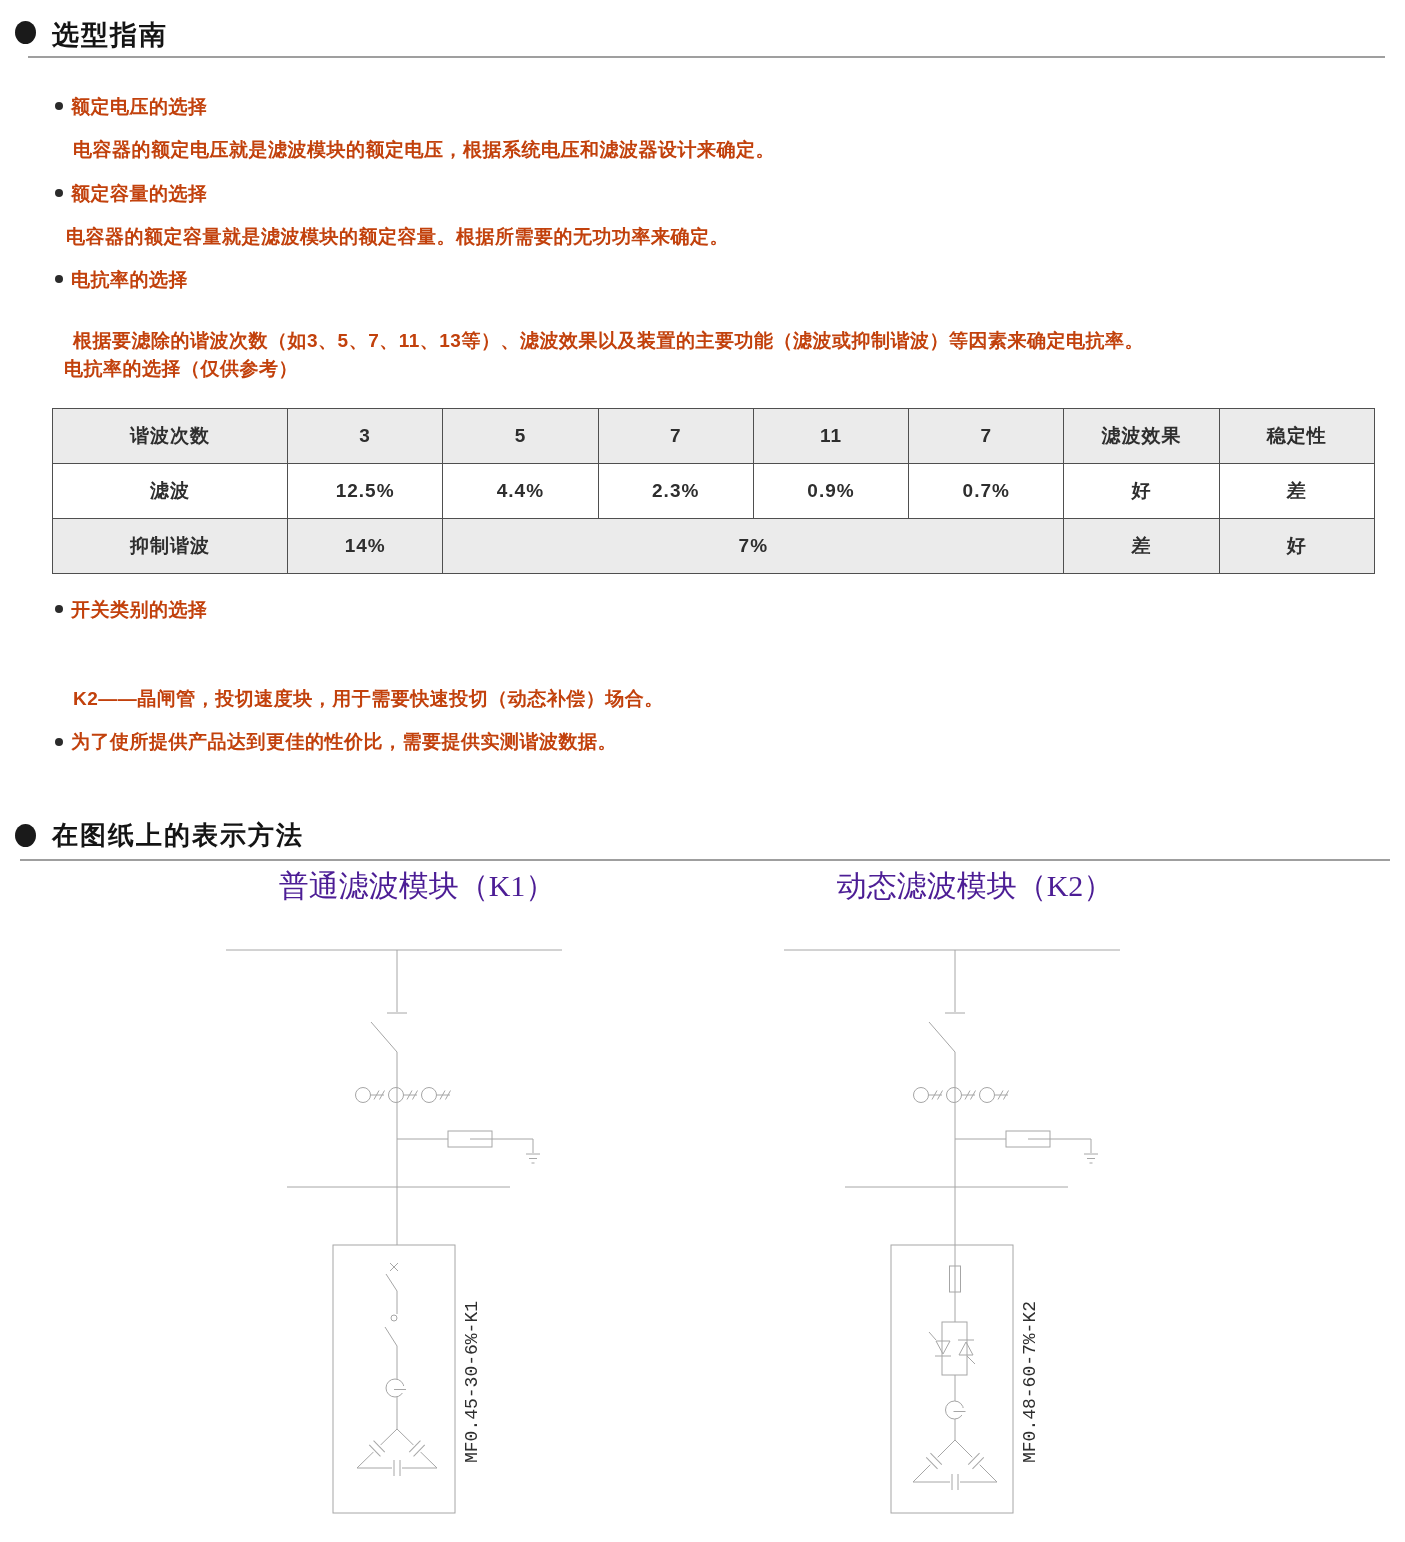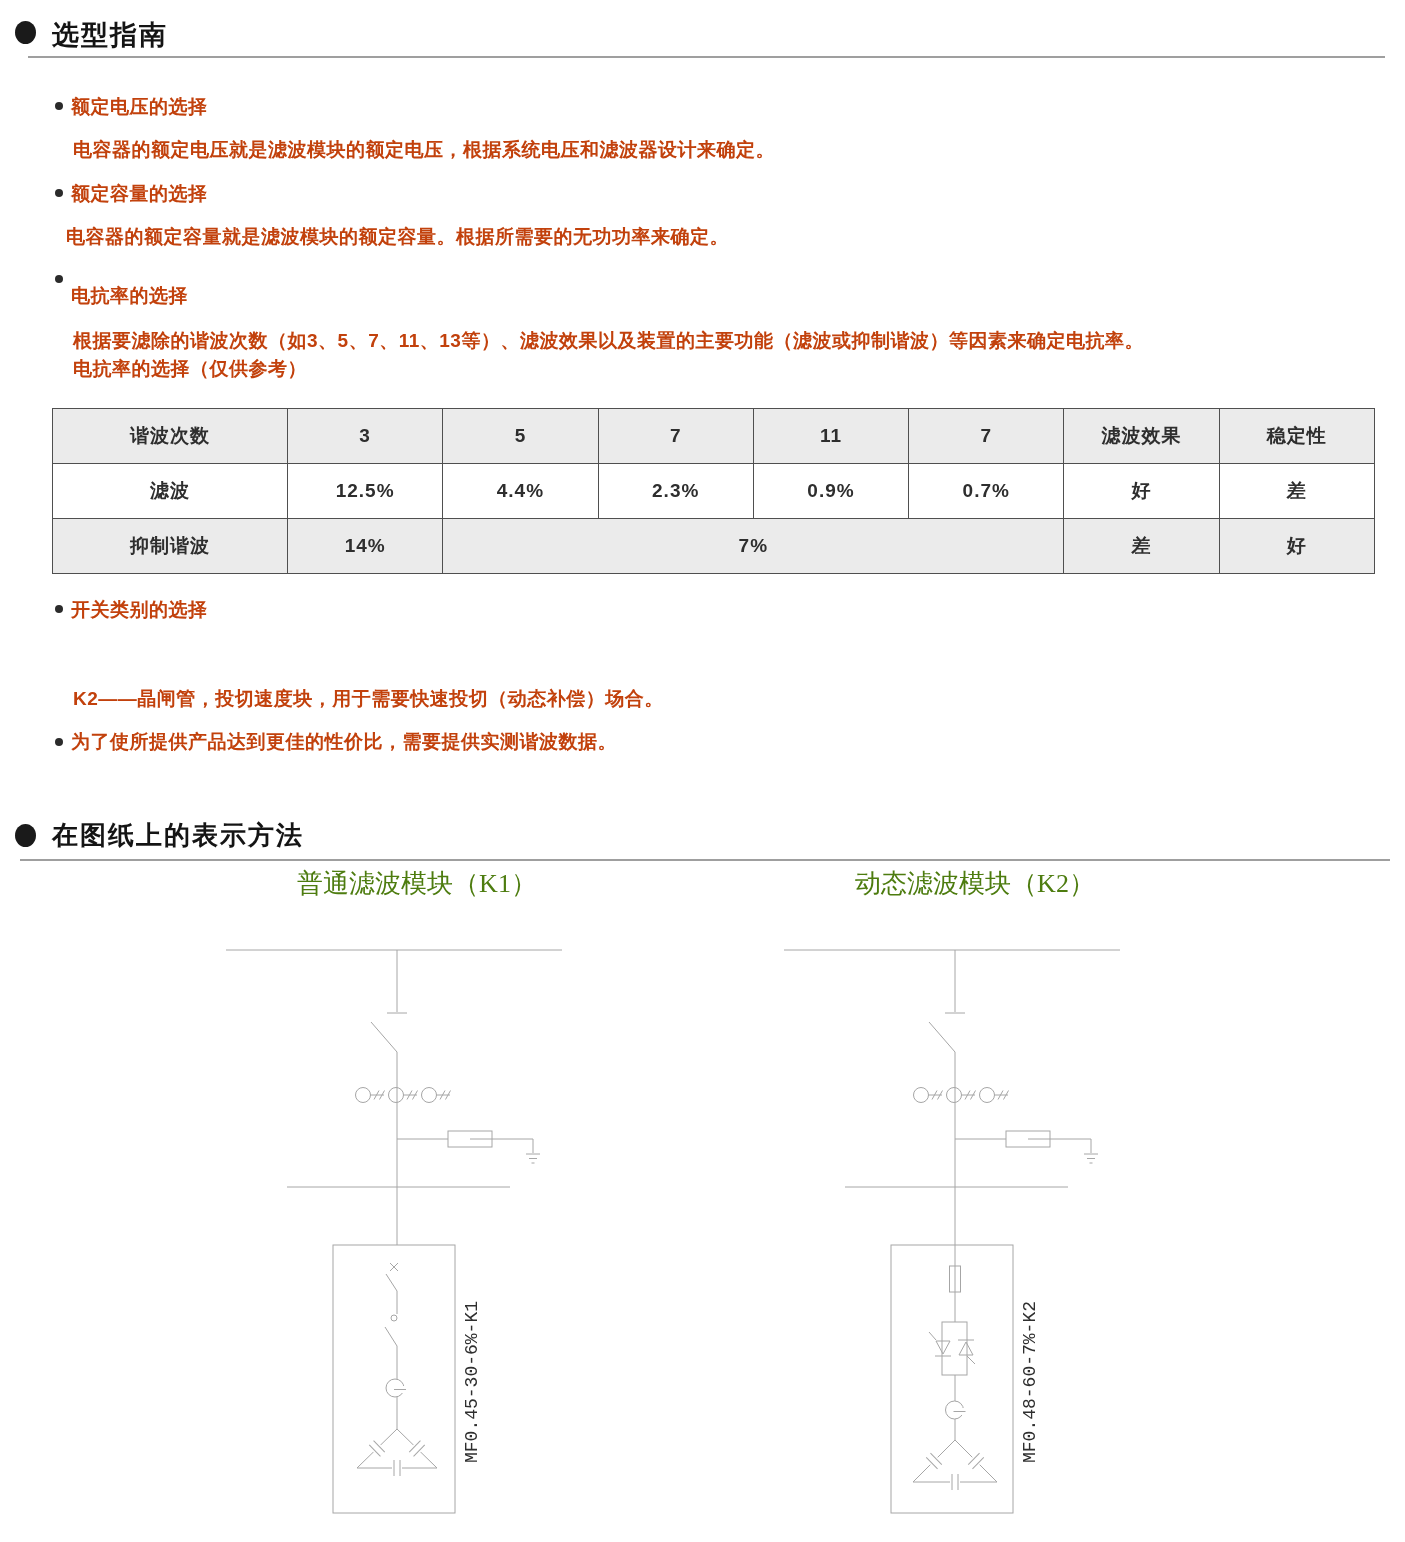--- a/index.html
+++ b/index.html
@@ -12,21 +12,21 @@
   .li-dot{width:8px;height:8px;border-radius:50%;background:#2b2b2b;}
   .txt{font-size:19px;font-weight:600;color:#c2410c;letter-spacing:0.5px;white-space:nowrap;}
   .para{font-weight:600;}
   
   #reactance-table{position:absolute;left:52px;top:408px;width:1323px;border-collapse:collapse;table-layout:fixed;padding-left:14px;}
   #reactance-table td{height:52px;text-align:center;vertical-align:middle;
       font-size:19px;font-weight:600;color:#2e2e2e;
       border:1.5px solid #4f4f4f;letter-spacing:1px;}
   #reactance-table tr.shade td{background:#ebebeb;}
   
-  .diag-title{font-family:"Liberation Serif",serif;font-size:26px;color:#4d7c0f;width:320px;
+  .diag-title{font-family:"Liberation Serif",serif;font-size:30px;color:#4c1d95;width:320px;
       text-align:center;white-space:nowrap;}
   .model-label{width:220px;height:24px;text-align:center;
       font-family:"Liberation Mono",monospace;font-size:18px;color:#2f2f2f;
       transform:rotate(-90deg);white-space:nowrap;}
   svg{position:absolute;left:0;top:0;}
   .cir line,.cir rect,.cir circle,.cir path,.cir polygon{stroke:#a6a6a6;stroke-width:1;fill:none;}
   .cir .gap{fill:#ffffff;stroke:none;}
 </style>
 </head>
 <body>
@@ -192,23 +192,23 @@
 
   <div class="abs li-dot" style="left:55px;top:102px;"></div>
   <div class="abs txt" style="left:71px;top:94px;">额定电压的选择</div>
   <div class="abs txt para" style="left:73px;top:137px;">电容器的额定电压就是滤波模块的额定电压，根据系统电压和滤波器设计来确定。</div>
 
   <div class="abs li-dot" style="left:55px;top:189px;"></div>
   <div class="abs txt" style="left:71px;top:181px;">额定容量的选择</div>
   <div class="abs txt para" style="left:66px;top:224px;">电容器的额定容量就是滤波模块的额定容量。根据所需要的无功功率来确定。</div>
 
   <div class="abs li-dot" style="left:55px;top:275px;"></div>
-  <div class="abs txt" style="left:71px;top:267px;margin-top:16px;">电抗率的选择</div>
+  <div class="abs txt" style="left:71px;top:267px;">电抗率的选择</div>
   <div class="abs txt para" style="left:73px;top:328px;">根据要滤除的谐波次数（如3、5、7、11、13等）、滤波效果以及装置的主要功能（滤波或抑制谐波）等因素来确定电抗率。</div>
-  <div class="abs txt para" style="left:73px;top:356px;">电抗率的选择（仅供参考）</div>
+  <div class="abs txt para" style="left:64px;top:356px;">电抗率的选择（仅供参考）</div>
 
   <table id="reactance-table">
     <colgroup>
       <col style="width:235px;">
         <col>
         <col>
         <col>
         <col>
         <col>
         <col>

